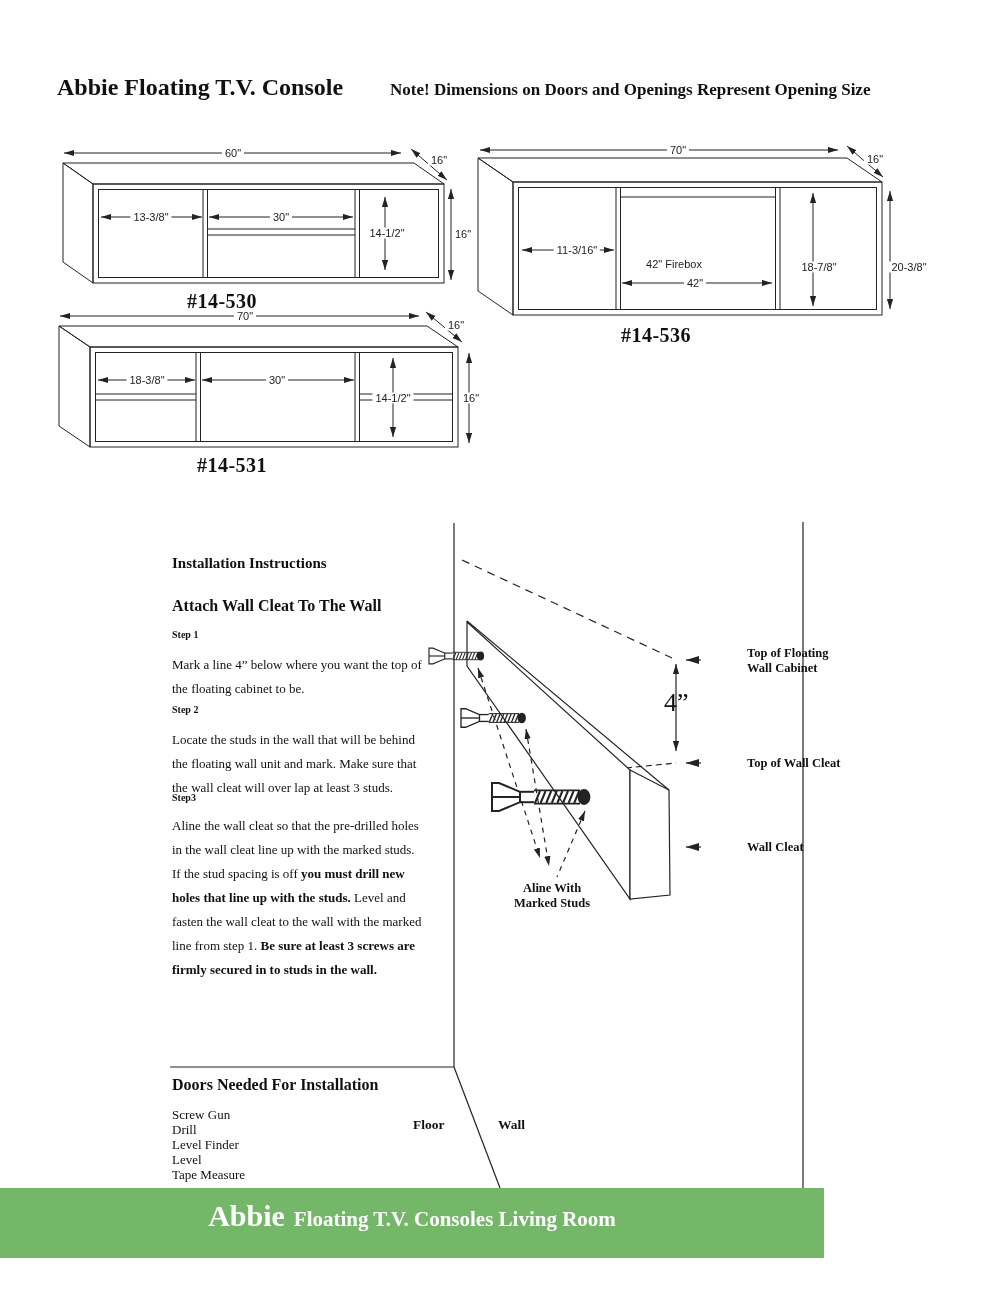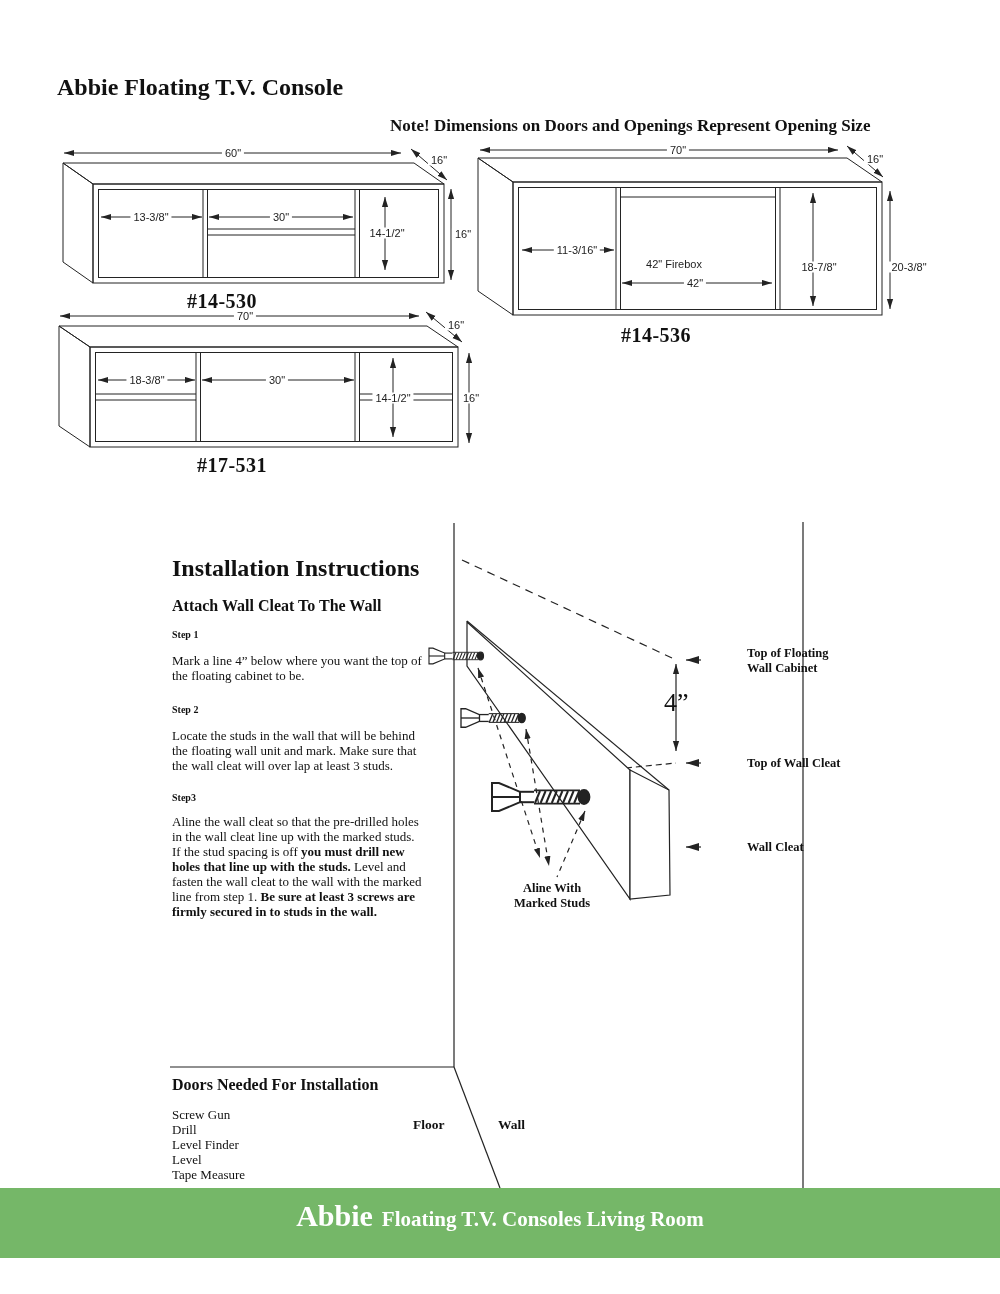--- a/index.html
+++ b/index.html
@@ -1,38 +1,38 @@
 <!DOCTYPE html>
 <html><head>
 <meta charset="utf-8">
 <style>
   html,body{margin:0;padding:0;background:#fff;}
   .page{position:relative;width:1000px;height:1294px;background:#ffffff;
         font-family:"Liberation Serif",serif;color:#111;overflow:hidden;}
   svg.linework{position:absolute;left:0;top:0;}
   .title{position:absolute;left:57px;top:74px;font-size:24px;font-weight:bold;white-space:nowrap;}
-  .note{position:absolute;left:390px;top:80px;font-size:17px;font-weight:bold;white-space:nowrap;margin-top:36px;}
+  .note{position:absolute;left:390px;top:80px;font-size:17px;font-weight:bold;white-space:nowrap;}
   .dim{position:absolute;font-family:"Liberation Sans",sans-serif;font-size:11px;color:#1d1d1d;
        background:#fff;padding:0 3px;transform:translate(-50%,-50%);white-space:nowrap;line-height:1;}
   .dlabel{position:absolute;font-weight:bold;font-size:20px;transform:translateX(-50%);
           white-space:nowrap;letter-spacing:.5px;}
   .callout{position:absolute;font-weight:bold;font-size:12.5px;line-height:1.2;white-space:nowrap;margin-left:44px;}
   .callout-center{position:absolute;font-weight:bold;font-size:12.5px;line-height:1.2;
                   transform:translateX(-50%);text-align:center;white-space:nowrap;}
   .gapdim{position:absolute;font-size:26px;white-space:nowrap;}
   .instr{position:absolute;left:172px;top:555px;width:256px;}
-  .instr h1{position:absolute;left:0;top:0;margin:0;font-size:24px;font-weight:bold;white-space:nowrap;}
+  .instr h1{position:absolute;left:0;top:0;margin:0;font-size:15px;font-weight:bold;white-space:nowrap;}
   .instr h2{position:absolute;left:0;top:42px;margin:0;font-size:16px;font-weight:bold;white-space:nowrap;}
   .steplabel{position:absolute;left:0;margin:0;font-size:10px;font-weight:bold;}
-  .steptext{position:absolute;left:0;margin:0;font-size:13px;line-height:15px;width:252px;}
+  .steptext{position:absolute;left:0;margin:0;font-size:13px;line-height:24px;width:252px;}
   .tools{position:absolute;left:172px;top:1076px;}
   .tools h3{margin:0;font-size:16px;font-weight:bold;white-space:nowrap;}
   .tools ul{list-style:none;margin:13px 0 0 0;padding:0;font-size:13px;line-height:15px;font-family:Liberation Serif, serif;}
   .floorwall{position:absolute;font-weight:bold;font-size:13.5px;}
-  .footer{position:absolute;left:0;top:1188px;width:1000px;height:70px;background:#75b768;
+  .footer{position:absolute;left:0;top:1188px;width:824px;height:70px;background:#75b768;
           text-align:center;color:#fff;}
   .footer .inner{padding-top:11px;}
   .brand{font-size:30px;font-weight:bold;}
   .tagline{font-size:21px;font-weight:bold;margin-left:9px;}
 </style>
 </head>
 <body>
 
 <div class="page">
 
@@ -153,21 +153,21 @@
   <span class="dim" style="left:281px;top:217px">30"</span>
   <span class="dim" style="left:387px;top:233px">14-1/2"</span>
   <div class="dlabel" style="left:222px;top:290px">#14-530</div>
 
   <span class="dim" style="left:245px;top:316px">70"</span>
   <span class="dim" style="left:456px;top:325px">16"</span>
   <span class="dim" style="left:471px;top:398px">16"</span>
   <span class="dim" style="left:147px;top:380px">18-3/8"</span>
   <span class="dim" style="left:277px;top:380px">30"</span>
   <span class="dim" style="left:393px;top:398px">14-1/2"</span>
-  <div class="dlabel" style="left:232px;top:454px">#17-531</div>
+  <div class="dlabel" style="left:232px;top:454px">#14-531</div>
 
   <span class="dim" style="left:678px;top:150px">70"</span>
   <span class="dim" style="left:875px;top:159px">16"</span>
   <span class="dim" style="left:909px;top:267px">20-3/8"</span>
   <span class="dim" style="left:577px;top:250px">11-3/16"</span>
   <span class="dim" style="left:674px;top:264px">42" Firebox</span>
   <span class="dim" style="left:695px;top:283px">42"</span>
   <span class="dim" style="left:819px;top:267px">18-7/8"</span>
   <div class="dlabel" style="left:656px;top:324px">#14-536</div>
 

